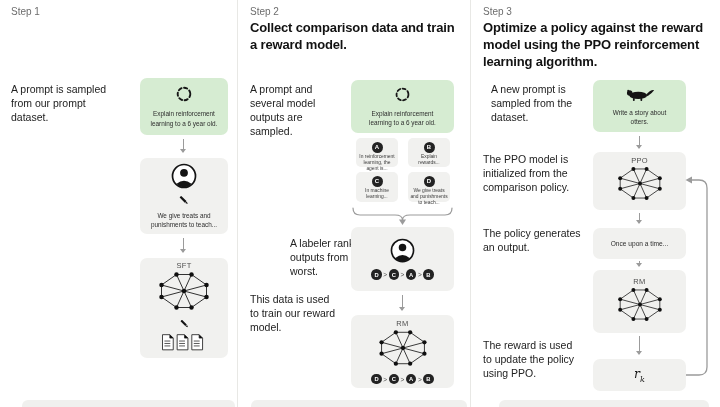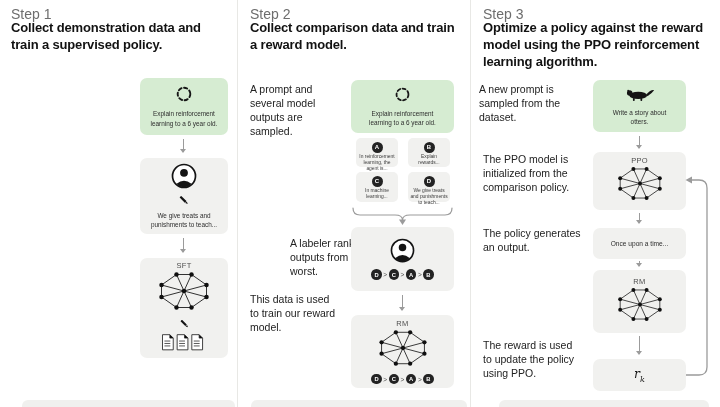--- a/index.html
+++ b/index.html
@@ -1,20 +1,20 @@
 <!DOCTYPE html>
 <html><head>
 <meta charset="utf-8">
 <style>
   html,body{margin:0;padding:0;background:#fff;}
   .stage{position:relative;width:720px;height:407px;background:#ffffff;overflow:hidden;
          font-family:"Liberation Sans", sans-serif;color:#1c1c1c;}
   .col{position:absolute;top:0;height:407px;}
   .col.bordered{border-left:1px solid #e8e8e5;box-sizing:border-box;}
-  .step-label{position:absolute;font-size:14px;color:#6d6d6d;}
+  .step-label{position:absolute;font-size:10px;color:#6d6d6d;}
   .heading{position:absolute;font-size:13px;font-weight:700;color:#121212;line-height:1.3;letter-spacing:-0.15px;}
   .ltext{position:absolute;font-size:10.5px;color:#222;line-height:1.32;}
   .pbox{position:absolute;border-radius:7px;background:#f1f1ef;display:flex;flex-direction:column;
         align-items:center;justify-content:center;text-align:center;box-sizing:border-box;}
   .pbox.green{background:#d6ecd2;}
   .bcap{font-size:6.4px;color:#2e2e2e;line-height:1.45;width:84px;}
   .blabel{font-size:7.5px;color:#4f4f4f;letter-spacing:0.3px;}
   .varrow{position:absolute;width:0;border-left:1.2px solid #9b9b9b;}
   .varrow::after{content:"";position:absolute;left:-3.7px;bottom:-4px;width:0;height:0;
         border:3px solid transparent;border-top:4.5px solid #9b9b9b;}
@@ -32,22 +32,22 @@
   .band{position:absolute;top:400px;height:7px;background:#f0f0ee;border-radius:6px 6px 0 0;}
   .gapv{height:2px;}
 </style>
 </head>
 <body>
 
 <div class="stage">
 
   <div class="col" style="left:0;width:237px;">
     <div class="step-label" style="left:11px;top:6px;">Step 1</div>
-    <div class="heading" style="left:11px;top:20px;width:205px;">Collect demonstration data and train a supervised policy.</div>
-
+
+    <div class="ltext" style="left:11px;top:83px;width:96px;">A prompt is sampled from our prompt dataset.</div>
 
     <div class="pbox green" style="left:140px;top:78px;width:88px;height:57px;">
       <span>
         <svg width="18" height="18" viewBox="0 0 18 18">
             <circle cx="9" cy="9" r="6.3" fill="none" stroke="#161616" stroke-width="1.9" stroke-dasharray="3.2 2.6" stroke-linecap="round"></circle>
           </svg>
       </span>
       <div class="gapv"></div>
       <div class="bcap">Explain reinforcement learning to a 6 year old.</div>
     </div>
@@ -212,21 +212,21 @@
       </div>
     </div>
 
     <div class="band" style="left:13px;width:216px;"></div>
   </div>
 
   <div class="col bordered" style="left:470px;width:250px;">
     <div class="step-label" style="left:12px;top:6px;">Step 3</div>
     <div class="heading" style="left:12px;top:20px;width:232px;">Optimize a policy against the reward model using the PPO reinforcement learning algorithm.</div>
 
-    <div class="ltext" style="left:8px;top:83px;width:86px;">A new prompt is sampled from the dataset.</div>
+    <div class="ltext" style="left:20px;top:83px;width:86px;">A new prompt is sampled from the dataset.</div>
     <div class="ltext" style="left:12px;top:153px;width:100px;">The PPO model is initialized from the comparison policy.</div>
     <div class="ltext" style="left:12px;top:227px;width:108px;">The policy generates an output.</div>
     <div class="ltext" style="left:12px;top:339px;width:98px;">The reward is used to update the policy using PPO.</div>
 
     <div class="pbox green" style="left:122px;top:80px;width:93px;height:52px;">
       <span>
         <svg width="30" height="16" viewBox="0 0 34 18">
           <g fill="#141414">
             <ellipse cx="15" cy="10.6" rx="10" ry="4.1"></ellipse>
             <circle cx="5.3" cy="7.8" r="3.1"></circle>

